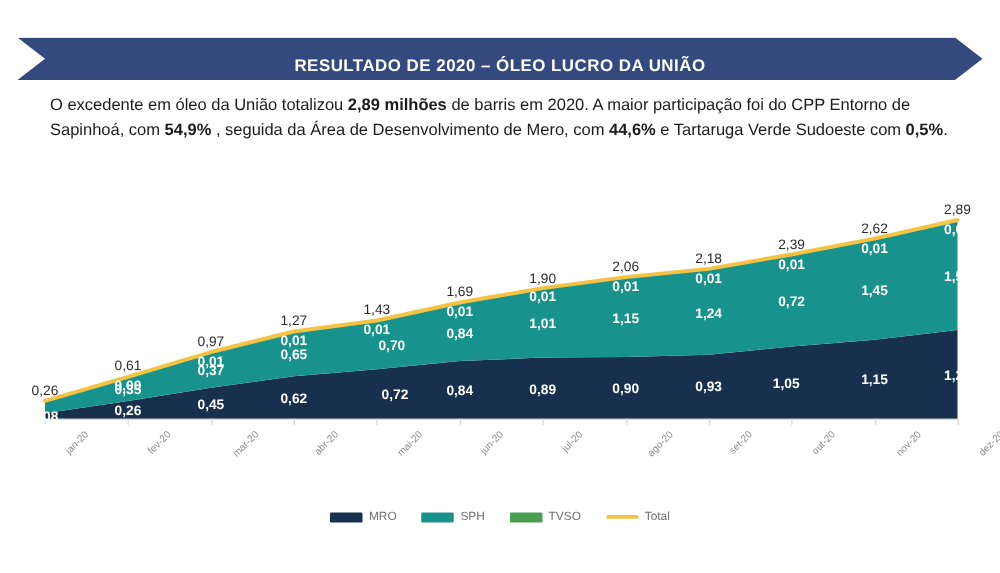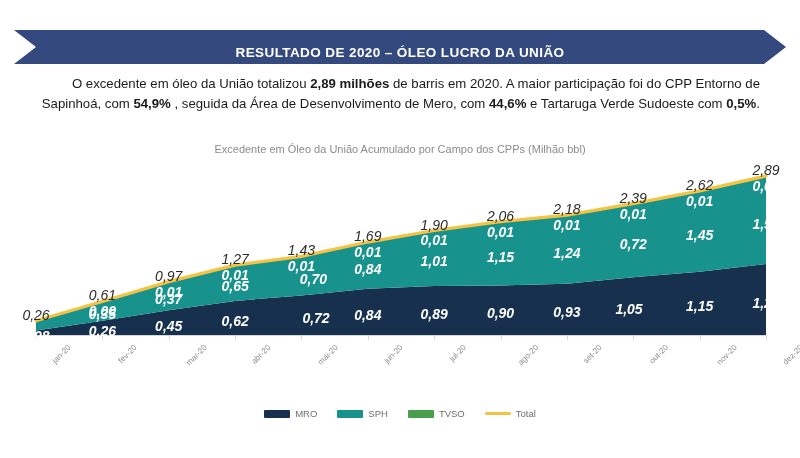--- a/index.html
+++ b/index.html
@@ -35,21 +35,21 @@
     font-weight: bold;
     letter-spacing: 0.4px;
     text-align: center;
     white-space: nowrap;
   }
 
   
   .subtitle {
     position: absolute; left: 40px; top: 74px;
     width: 720px;
-    text-align: right;
+    text-align: left;
     font-size: 13.2px;
     color: #1b1b1b;
     line-height: 1.55;
   }
   .subtitle b { font-weight: bold; }
 
   
   .chart-title {
     position: absolute; left: 0; top: 143px; width: 800px;
     text-align: center;
@@ -76,24 +76,23 @@
     background: #d8d8d8;
   }
   .tick {
     position: absolute; top: 165px;
     width: 1px; height: 5px; background: #d8d8d8;
   }
 
   
   .lbl {
     position: absolute;
-    font-size: 14px;
+    font-size: 11px;
     white-space: nowrap;
     transform: translateX(-50%);
-    font-style: italic;
   }
   .lbl-total { color: #2b2b2b; }
   .lbl-tvso  { color: #ffffff; font-weight: bold; }
   .lbl-sph   { color: #ffffff; font-weight: bold; text-align: center; }
   .lbl-mro   { color: #ffffff; font-weight: bold; }
 
   
   .xlbl {
     position: absolute;
     font-size: 8px;
@@ -123,21 +122,20 @@
   <div class="banner-wrap">
     <div class="banner">
       <span class="banner-title">RESULTADO DE 2020 – ÓLEO LUCRO DA UNIÃO</span>
     </div>
   </div>
 
   <div class="subtitle">
     <span>O excedente em óleo da União totalizou </span><b>2,89 milhões</b><span> de barris em 2020. A maior participação foi do CPP Entorno de Sapinhoá, com </span><b>54,9%</b><span> , seguida da Área de Desenvolvimento de Mero, com </span><b>44,6%</b><span> e Tartaruga Verde Sudoeste com </span><b>0,5%</b><span>.</span>
   </div>
 
-  <div class="chart-title">Excedente em Óleo da União Acumulado por Campo dos CPPs (Milhão bbl)</div>
 
   <div class="chart">
     <div class="plot" id="plot">
         <svg width="730" height="165" viewBox="0 0 730 165">
           <path d="M 0 160.6 L 66.36363636363636 150.7 L 132.72727272727272 140.25 L 199.09090909090907 130.9 L 265.45454545454544 125.4 L 331.8181818181818 118.80000000000001 L 398.18181818181813 116.05 L 464.54545454545456 115.5 L 530.9090909090909 113.85 L 597.2727272727274 107.25 L 663.6363636363636 101.75 L 730 94.05 L 730 165 L 663.6363636363636 165 L 597.2727272727274 165 L 530.9090909090909 165 L 464.54545454545456 165 L 398.18181818181813 165 L 331.8181818181818 165 L 265.45454545454544 165 L 199.09090909090907 165 L 132.72727272727272 165 L 66.36363636363636 165 L 0 165 Z" fill="#16304d"></path>
           <path d="M 0 150.7 L 66.36363636363636 131.45 L 132.72727272727272 112.19999999999999 L 199.09090909090907 95.15 L 265.45454545454544 86.9 L 331.8181818181818 72.60000000000001 L 398.18181818181813 60.5 L 464.54545454545456 52.250000000000014 L 530.9090909090909 45.650000000000006 L 597.2727272727274 34.099999999999994 L 663.6363636363636 22 L 730 7.150000000000006 L 730 94.05 L 663.6363636363636 101.75 L 597.2727272727274 107.25 L 530.9090909090909 113.85 L 464.54545454545456 115.5 L 398.18181818181813 116.05 L 331.8181818181818 118.80000000000001 L 265.45454545454544 125.4 L 199.09090909090907 130.9 L 132.72727272727272 140.25 L 66.36363636363636 150.7 L 0 160.6 Z" fill="#18928c"></path>
           <path d="M 0 150.7 L 66.36363636363636 131.45 L 132.72727272727272 111.65 L 199.09090909090907 94.6 L 265.45454545454544 86.35000000000001 L 331.8181818181818 72.05 L 398.18181818181813 59.95000000000002 L 464.54545454545456 51.70000000000002 L 530.9090909090909 45.10000000000002 L 597.2727272727274 33.55000000000001 L 663.6363636363636 21.450000000000045 L 730 6.049999999999983 L 730 7.150000000000006 L 663.6363636363636 22 L 597.2727272727274 34.099999999999994 L 530.9090909090909 45.650000000000006 L 464.54545454545456 52.250000000000014 L 398.18181818181813 60.5 L 331.8181818181818 72.60000000000001 L 265.45454545454544 86.9 L 199.09090909090907 95.15 L 132.72727272727272 112.19999999999999 L 66.36363636363636 131.45 L 0 150.7 Z" fill="#4a9e50"></path>
           <path d="M 0 150.7 L 66.36363636363636 131.45 L 132.72727272727272 111.65 L 199.09090909090907 95.15 L 265.45454545454544 86.35000000000001 L 331.8181818181818 72.05 L 398.18181818181813 60.5 L 464.54545454545456 51.7 L 530.9090909090909 45.099999999999994 L 597.2727272727274 33.54999999999998 L 663.6363636363636 20.899999999999977 L 730 6.049999999999983" fill="none" stroke="#f5c242" stroke-width="3.2" stroke-linejoin="round" stroke-linecap="round"></path>
         </svg>
       </div>

